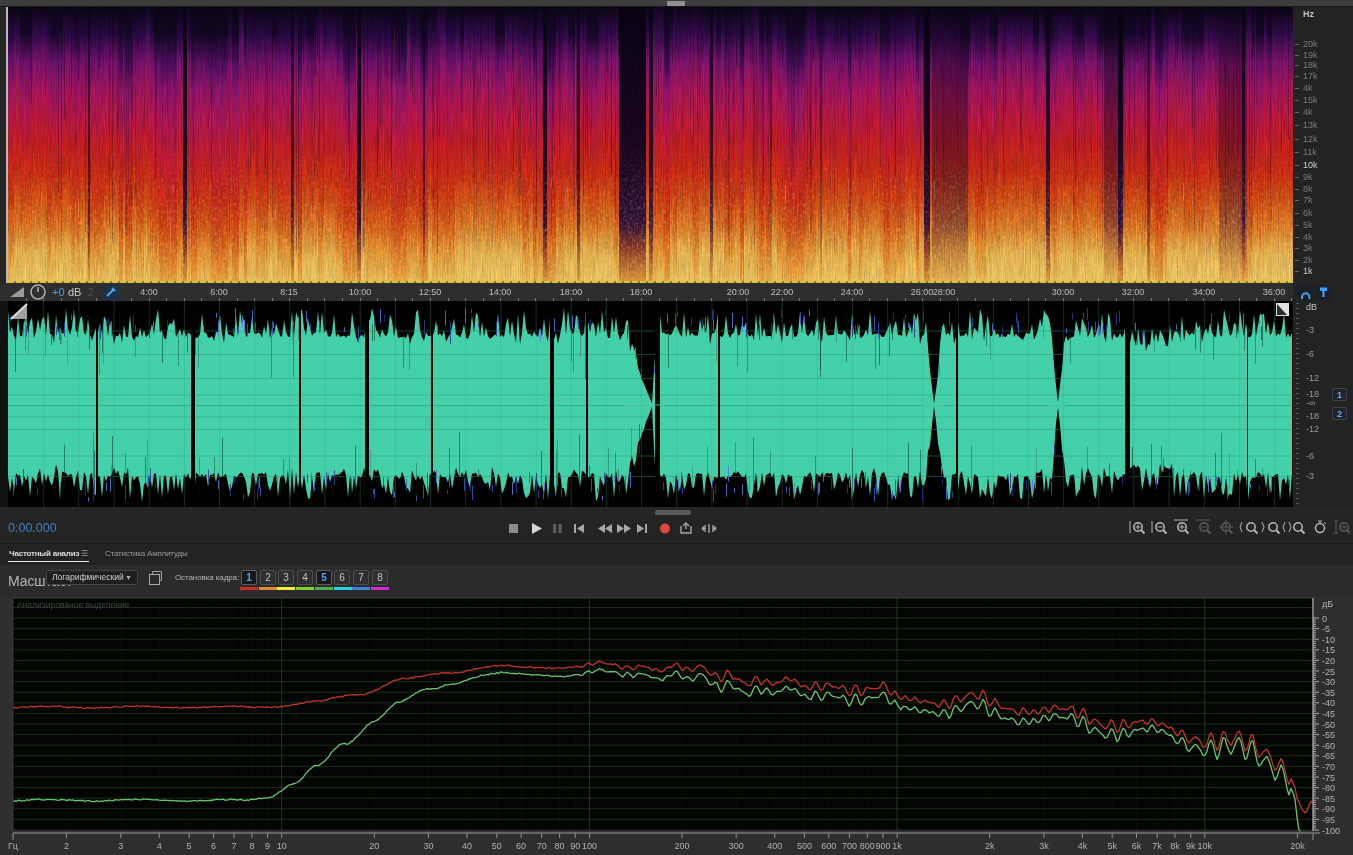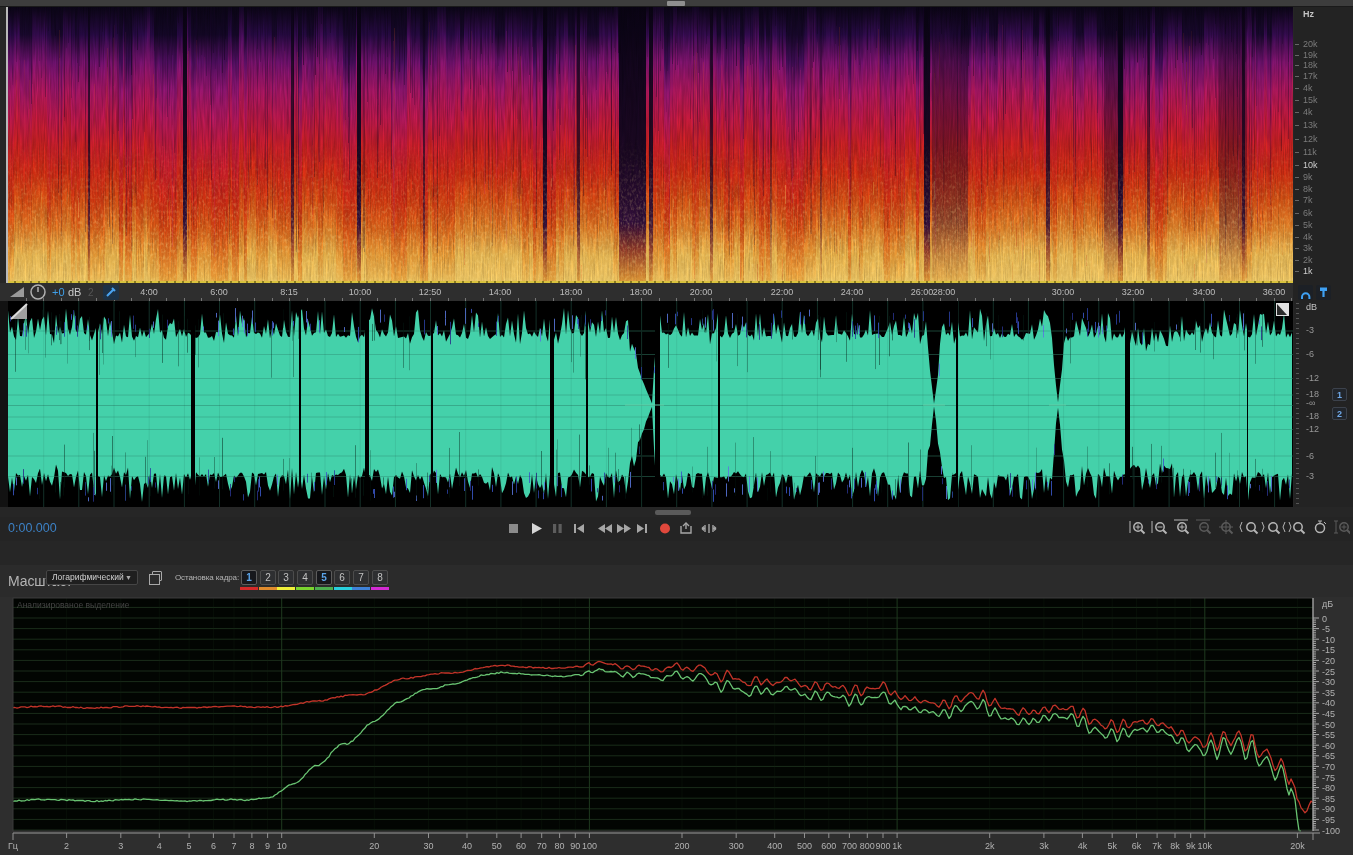--- a/index.html
+++ b/index.html
@@ -1562,21 +1562,21 @@
       <div class="tick" style="left:1273.8px"></div>
       <div class="tick" style="left:1291.3px"></div>
       <div class="tlab" style="left:129px">4:00</div>
       <div class="tlab" style="left:199px">6:00</div>
       <div class="tlab" style="left:269px">8:15</div>
       <div class="tlab" style="left:340px">10:00</div>
       <div class="tlab" style="left:410px">12:50</div>
       <div class="tlab" style="left:480px">14:00</div>
       <div class="tlab" style="left:551px">18:00</div>
       <div class="tlab" style="left:621px">18:00</div>
-      <div class="tlab" style="left:681px">20:00</div>
+      <div class="tlab" style="left:718px">20:00</div>
       <div class="tlab" style="left:762px">22:00</div>
       <div class="tlab" style="left:832px">24:00</div>
       <div class="tlab" style="left:902px">26:00</div>
       <div class="tlab" style="left:924px">28:00</div>
       <div class="tlab" style="left:1043px">30:00</div>
       <div class="tlab" style="left:1113px">32:00</div>
       <div class="tlab" style="left:1184px">34:00</div>
       <div class="tlab" style="left:1254px">36:00</div>
 <svg width="130" height="19" style="position:absolute;left:8px;top:0">
 <path d="M2,14 L16,14 L16,4 Z" fill="#9a9a9a"></path>
@@ -2274,20 +2274,26 @@
             <line x1="-3" y1="-1" x2="-3" y2="11"></line>
             <line x1="-5" y1="-1" x2="-1" y2="-1"></line>
             <line x1="-5" y1="11" x2="-1" y2="11"></line>
             <use href="#mg"></use>
             <line x1="2.5" y1="5" x2="7.5" y2="5"></line>
             <line x1="5" y1="2.5" x2="5" y2="7.5"></line>
           </g>
 </g>
 </svg>
 </div>
+<div id="tabs">
+<div id="tab1">Частотный анализ</div>
+<div id="tabmenu">☰</div>
+<div id="tab1u"></div>
+<div id="tab2">Статистика Амплитуды</div>
+</div>
 <div id="controls">
 <div id="clab1">Масштаб:</div>
 <div id="dd">Логарифмический<span id="ddch">▼</span></div>
 <div id="cicon"></div>
 <div id="clab2">Остановка кадра:</div>
 <div class="fbtn sel" style="left:241px">1</div>
       <div class="fbar" style="left:240px;background:#d42a2a"></div>
       <div class="fbtn" style="left:260px">2</div>
       <div class="fbar" style="left:259px;background:#e08b2d"></div>
       <div class="fbtn" style="left:278px">3</div>

